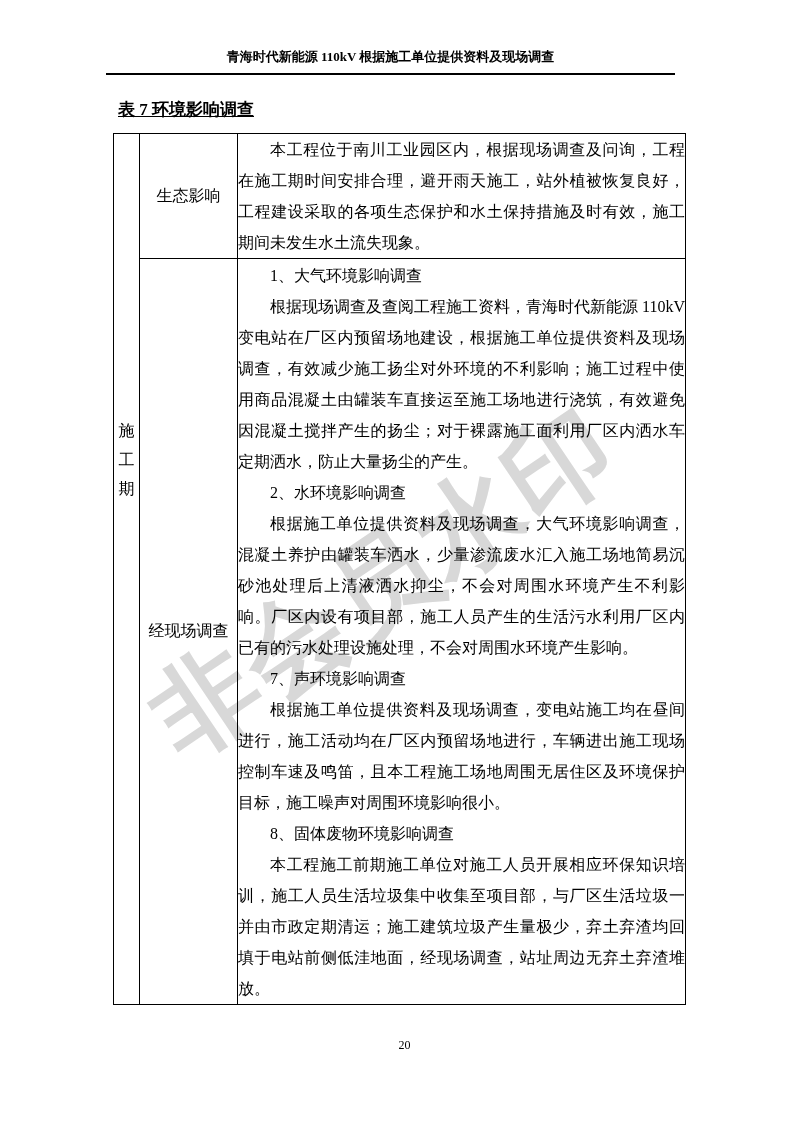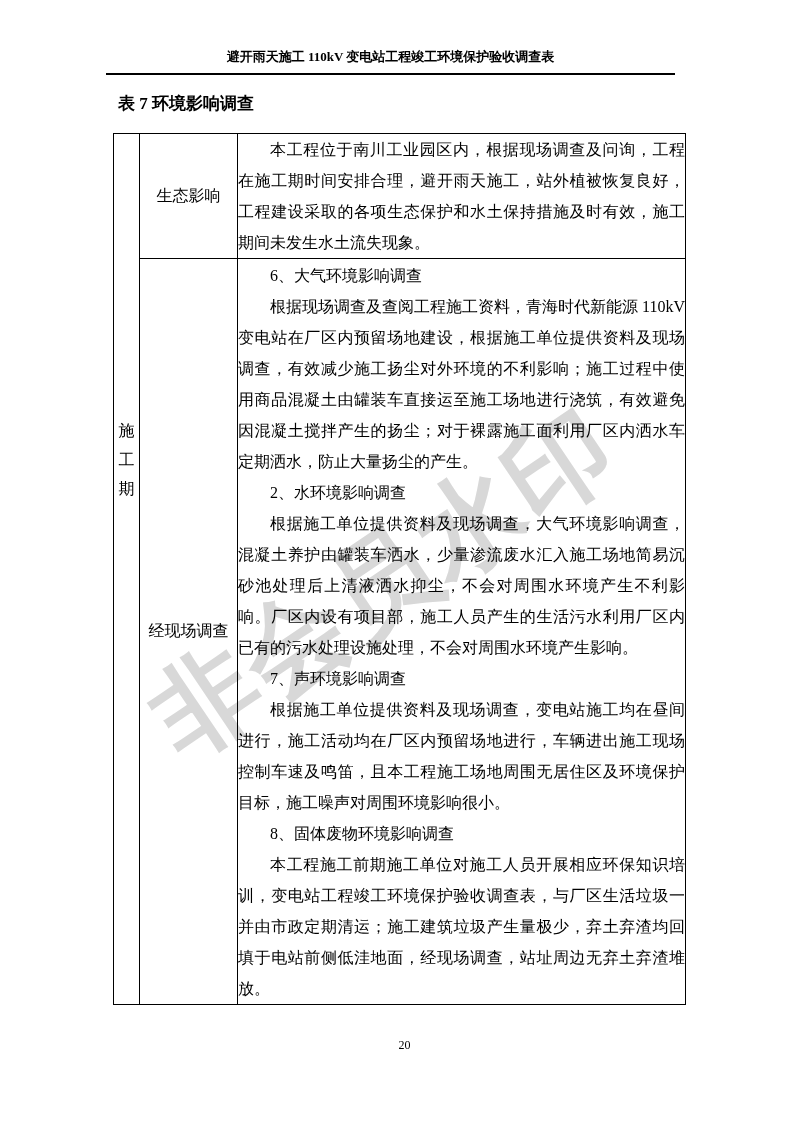--- a/index.html
+++ b/index.html
@@ -43,24 +43,25 @@
     font-size: 13px;
     font-weight: bold;
     padding-bottom: 7px;
     border-bottom: 2px solid #000000;
     z-index: 2;
   }
   
   .table-title {
     position: absolute;
     left: 118px;
-    top: 92px;
+    top: 98px;
     font-size: 17px;
     font-weight: bold;
     z-index: 2;
+    text-decoration: underline;
   }
   
   table.impact-table {
     position: absolute;
     left: 113px;
     top: 133px;
     width: 569px;
     border-collapse: collapse;
     table-layout: fixed;
     z-index: 1;
@@ -116,45 +117,45 @@
     z-index: 2;
     padding-left: 8px;
   }
 </style>
 </head>
 <body>
 
 <div class="watermark" style="color: rgb(216, 216, 216);">非会员水印</div>
 
 <div class="page-header">
-  <span>避开雨天施工 110kV 变电站工程竣工环境保护验收调查表</span>
+  <span>青海时代新能源 110kV 根据施工单位提供资料及现场调查</span>
 </div>
 
 <div class="table-title">表 7  环境影响调查</div>
 
 <table class="impact-table">
   <tbody>
       <tr class="row-ecology">
     <td class="stage-cell" rowspan="2">
       <div class="stage-label">施工期</div>
     </td>
     <td class="category-cell">生态影响</td>
     <td class="content-cell">
           <p class="para">本工程位于南川工业园区内，根据现场调查及问询，工程在施工期时间安排合理，避开雨天施工，站外植被恢复良好，工程建设采取的各项生态保护和水土保持措施及时有效，施工期间未发生水土流失现象。</p>
         </td>
   </tr>
   <tr class="row-pollution">
     <td class="category-cell">经现场调查</td>
     <td class="content-cell">
-          <p class="para">6、大气环境影响调查</p>
+          <p class="para">1、大气环境影响调查</p>
           <p class="para">根据现场调查及查阅工程施工资料，青海时代新能源 110kV 变电站在厂区内预留场地建设，根据施工单位提供资料及现场调查，有效减少施工扬尘对外环境的不利影响；施工过程中使用商品混凝土由罐装车直接运至施工场地进行浇筑，有效避免因混凝土搅拌产生的扬尘；对于裸露施工面利用厂区内洒水车定期洒水，防止大量扬尘的产生。</p>
           <p class="para">2、水环境影响调查</p>
           <p class="para">根据施工单位提供资料及现场调查，大气环境影响调查，混凝土养护由罐装车洒水，少量渗流废水汇入施工场地简易沉砂池处理后上清液洒水抑尘，不会对周围水环境产生不利影响。厂区内设有项目部，施工人员产生的生活污水利用厂区内已有的污水处理设施处理，不会对周围水环境产生影响。</p>
           <p class="para">7、声环境影响调查</p>
           <p class="para">根据施工单位提供资料及现场调查，变电站施工均在昼间进行，施工活动均在厂区内预留场地进行，车辆进出施工现场控制车速及鸣笛，且本工程施工场地周围无居住区及环境保护目标，施工噪声对周围环境影响很小。</p>
           <p class="para">8、固体废物环境影响调查</p>
-          <p class="para">本工程施工前期施工单位对施工人员开展相应环保知识培训，变电站工程竣工环境保护验收调查表，与厂区生活垃圾一并由市政定期清运；施工建筑垃圾产生量极少，弃土弃渣均回填于电站前侧低洼地面，经现场调查，站址周边无弃土弃渣堆放。</p>
+          <p class="para">本工程施工前期施工单位对施工人员开展相应环保知识培训，施工人员生活垃圾集中收集至项目部，与厂区生活垃圾一并由市政定期清运；施工建筑垃圾产生量极少，弃土弃渣均回填于电站前侧低洼地面，经现场调查，站址周边无弃土弃渣堆放。</p>
         </td>
   </tr>
 </tbody>
   </table>
 
 <div class="page-number">20</div>
 
 </body></html>

